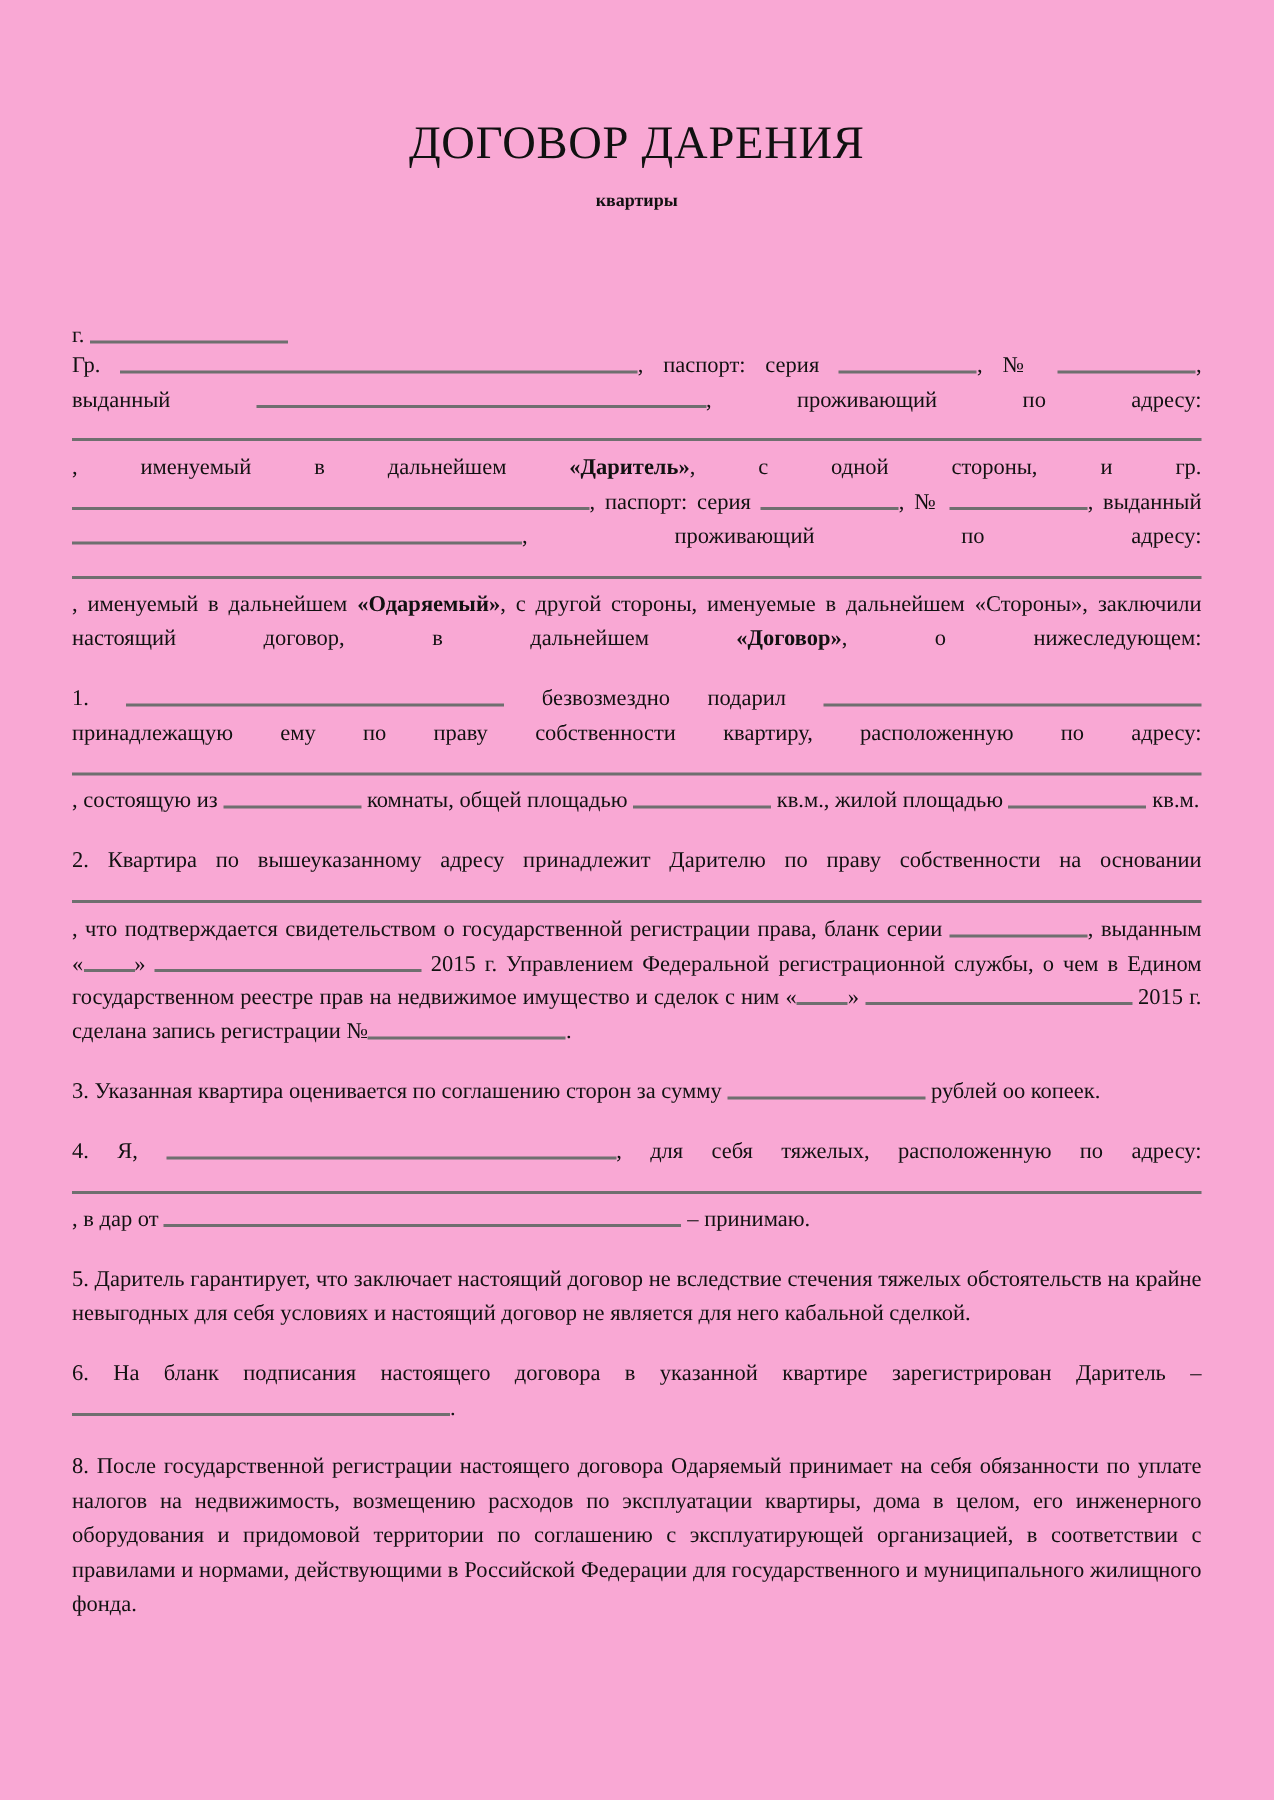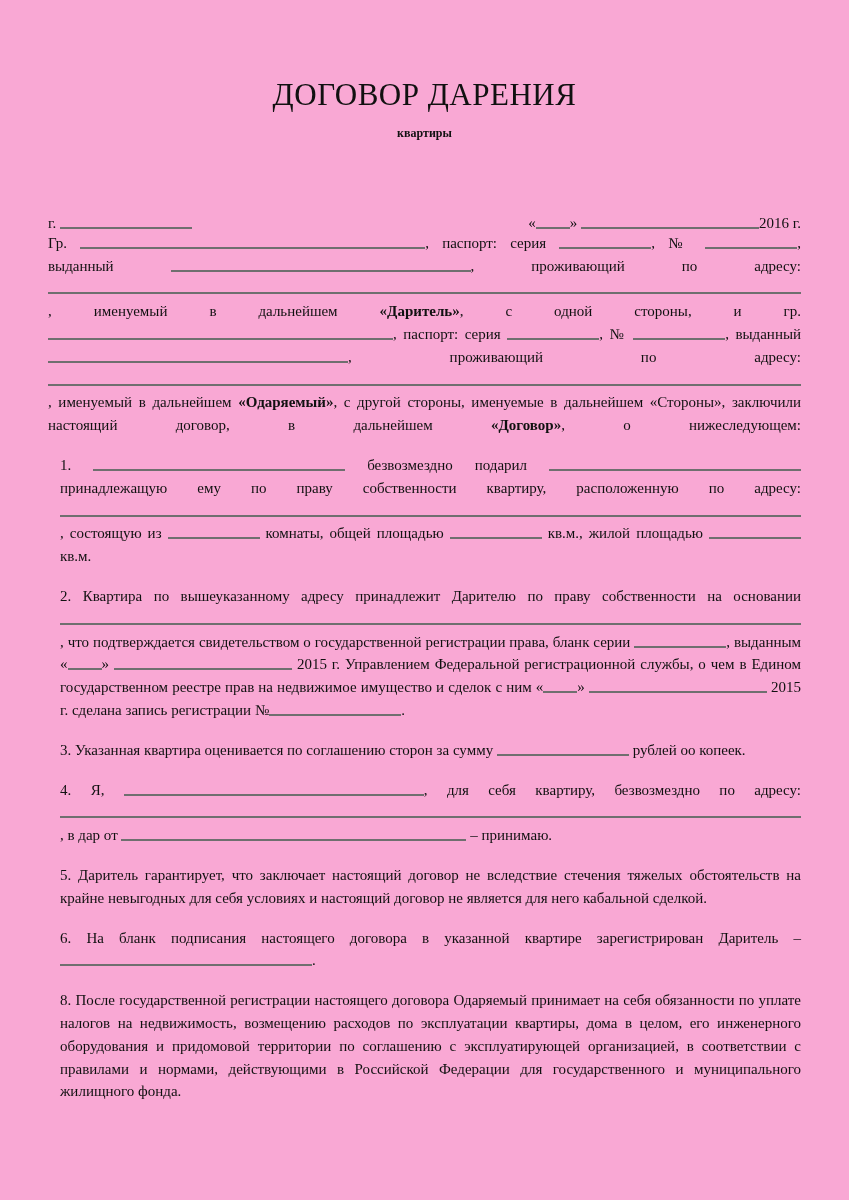--- a/index.html
+++ b/index.html
@@ -54,21 +54,21 @@
   
   .para {
     font-size: 15px;
     line-height: 1.52;
     text-align: justify;
     text-justify: inter-word;
     margin: 0;
   }
   .para.j-all { text-align-last: justify; }
   .gap-lg { }
-  .gap-md { margin-top: 17px; margin-left: 12px; }
+  .gap-md { margin-top: 17px; }
   b { font-weight: bold; }
 
   
   .blank {
     display: inline-block;
     border-bottom: 2px solid #6f6f6f;
     vertical-align: baseline;
     height: 0.92em;
     margin-bottom: -1px;
   }
@@ -88,24 +88,20 @@
 <div class="page">
   <div class="content">
 
     <div class="title">ДОГОВОР ДАРЕНИЯ</div>
     <div class="subtitle">квартиры</div>
 
     <div class="dateline">
       <span class="left">
         <span>г.</span>
         <span class="blank b-lg"></span>
-      </span>
-      <span class="right">
-        <span>«</span><span class="blank b-q"></span><span>»</span>
-        <span class="blank b-xl"></span><span>2016 г.</span>
       </span>
     </div>
 
     <p class="para j-all gap-lg">
       <span>Гр.</span>
       <span class="blank b-5xl"></span><span>, паспорт: серия</span>
       <span class="blank b-md"></span><span>, №</span>
       <span class="blank b-md"></span><span>, выданный</span>
       <span class="blank b-4xl"></span><span>, проживающий по адресу:</span>
       <span class="blank b-fill"></span><span>, именуемый в дальнейшем</span>
@@ -151,21 +147,21 @@
     <p class="para gap-md">
       <span>3.</span>
       <span>Указанная квартира оценивается по соглашению сторон за сумму</span>
       <span class="blank b-lg"></span>
       <span>рублей оо копеек.</span>
     </p>
 
     <p class="para gap-md">
       <span>4.</span>
       <span>Я,</span>
-      <span class="blank b-4xl"></span><span>, для себя квартиру, безвозмездно по адресу:</span>
+      <span class="blank b-4xl"></span><span>, для себя тяжелых, расположенную по адресу:</span>
       <span class="blank b-fill"></span><span>, в дар от</span>
       <span class="blank b-5xl"></span>
       <span>–</span>
       <span>принимаю.</span>
     </p>
 
     <p class="para gap-md">
       <span>5.</span>
       <span>Даритель гарантирует, что заключает настоящий договор не вследствие стечения тяжелых обстоятельств на крайне невыгодных для себя условиях и настоящий договор не является для него кабальной сделкой.</span>
     </p>

